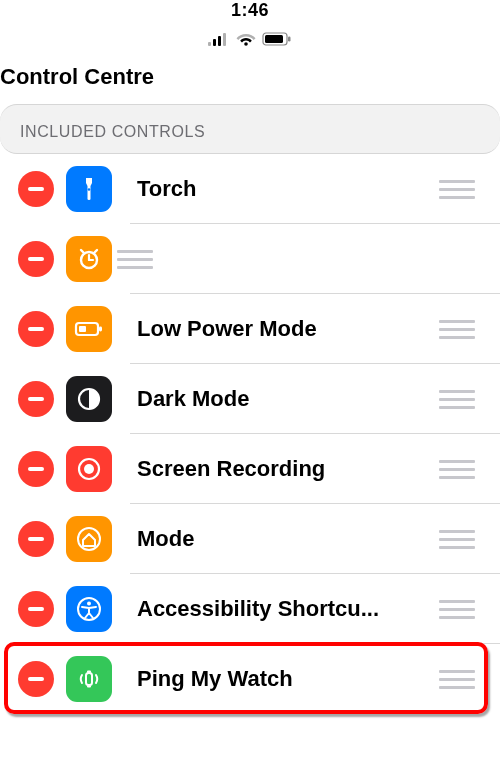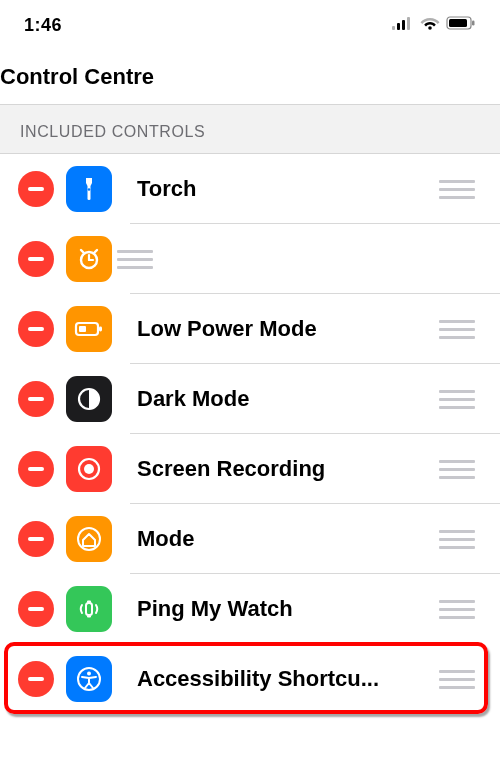--- a/index.html
+++ b/index.html
@@ -1,29 +1,29 @@
 <!DOCTYPE html>
 <html><head>
 <meta charset="utf-8">
 <style>
   * { margin: 0; padding: 0; box-sizing: border-box; }
   html, body { width: 500px; height: 762px; background: #fff; font-family: -apple-system, "Helvetica Neue", Arial, sans-serif; overflow: hidden; }
 
   
-  .status-bar { height: 50px; display: flex; align-items: center; justify-content: space-between; padding: 0 24px; }
+  .status-bar { height: 50px; display: flex; align-items: center; justify-content: space-between; padding: 0 24px; flex-direction: column; }
   .status-time { font-size: 18px; font-weight: 700; letter-spacing: 0.5px; }
   .status-right { display: flex; align-items: center; gap: 6px; }
 
   
   .nav-bar { height: 54px; display: flex; align-items: center; padding: 0 10px; position: relative; }
   .back-btn { display: flex; align-items: center; color: #007aff; font-size: 22px; gap: 2px; cursor: pointer; }
   .nav-title { position: absolute; left: 0; right: 0; text-align: left; font-size: 22px; font-weight: 700; pointer-events: none; }
 
   
-  .section-header { background: #f2f2f2; border-top: 1px solid #d6d6d6; border-bottom: 1px solid #d6d6d6; padding: 18px 20px 12px; color: #6d6d72; font-size: 16px; letter-spacing: 0.6px; }
+  .section-header { background: #f2f2f2; border-top: 1px solid #d6d6d6; border-bottom: 1px solid #d6d6d6; padding: 18px 20px 12px; color: #6d6d72; font-size: 16px; letter-spacing: 0.6px; border-radius: 17px; }
 
   
   .list { }
   .row { display: flex; align-items: center; height: 70px; padding-left: 18px; position: relative; }
   .row .sep { position: absolute; left: 130px; right: 0; bottom: 0; height: 1px; background: #d8d8d8; }
   .row:last-child .sep { display: none; }
 
   .remove-btn { width: 36px; height: 36px; border-radius: 50%; background: #ff3b30; display: flex; align-items: center; justify-content: center; flex-shrink: 0; cursor: pointer; }
   .remove-dash { width: 16px; height: 3.5px; background: #fff; border-radius: 2px; }
 
@@ -190,50 +190,50 @@
         <div class="bar"></div>
         <div class="bar"></div>
         <div class="bar"></div>
       </div>
       <div class="sep"></div>
     </div>
     <div class="row">
       <div class="remove-btn">
         <div class="remove-dash"></div>
       </div>
+      <div class="app-icon ic-blue">
+        <svg width="28" height="28" viewBox="0 0 28 28">
+          <circle cx="14" cy="14" r="11" fill="none" stroke="#fff" stroke-width="2"></circle>
+          <circle cx="14" cy="8.5" r="2" fill="#fff"></circle>
+          <path d="M7 12 L14 13 L21 12 M14 13 V18 M14 18 L10 23 M14 18 L18 23" stroke="#fff" stroke-width="2" stroke-linecap="round" fill="none"></path>
+        </svg>
+      </div>
+      <div class="row-label">Accessibility Shortcu...</div>
+      <div class="grab-handle">
+        <div class="bar"></div>
+        <div class="bar"></div>
+        <div class="bar"></div>
+      </div>
+      <div class="sep"></div>
+    </div>
+    <div class="row">
+      <div class="remove-btn">
+        <div class="remove-dash"></div>
+      </div>
       <div class="app-icon ic-green">
         <svg width="28" height="28" viewBox="0 0 28 28">
           <rect x="11" y="8" width="6" height="12" rx="2.5" fill="none" stroke="#fff" stroke-width="2"></rect>
           <rect x="12" y="5.5" width="4" height="2.5" rx="1" fill="#fff"></rect>
           <rect x="12" y="20" width="4" height="2.5" rx="1" fill="#fff"></rect>
           <path d="M7 10 Q4.5 14 7 18" stroke="#fff" stroke-width="2" fill="none" stroke-linecap="round"></path>
           <path d="M21 10 Q23.5 14 21 18" stroke="#fff" stroke-width="2" fill="none" stroke-linecap="round"></path>
         </svg>
       </div>
       <div class="row-label">Ping My Watch</div>
       <div class="grab-handle">
         <div class="bar"></div>
         <div class="bar"></div>
         <div class="bar"></div>
       </div>
     </div>
-    <div class="row">
-      <div class="remove-btn">
-        <div class="remove-dash"></div>
-      </div>
-      <div class="app-icon ic-blue">
-        <svg width="28" height="28" viewBox="0 0 28 28">
-          <circle cx="14" cy="14" r="11" fill="none" stroke="#fff" stroke-width="2"></circle>
-          <circle cx="14" cy="8.5" r="2" fill="#fff"></circle>
-          <path d="M7 12 L14 13 L21 12 M14 13 V18 M14 18 L10 23 M14 18 L18 23" stroke="#fff" stroke-width="2" stroke-linecap="round" fill="none"></path>
-        </svg>
-      </div>
-      <div class="row-label">Accessibility Shortcu...</div>
-      <div class="grab-handle">
-        <div class="bar"></div>
-        <div class="bar"></div>
-        <div class="bar"></div>
-      </div>
-      <div class="sep"></div>
-    </div>
   </div>
 
 <div class="highlight-box" style="left: 4px; top: 642px; width: 484px; height: 72px;"></div>
 
 </body></html>

